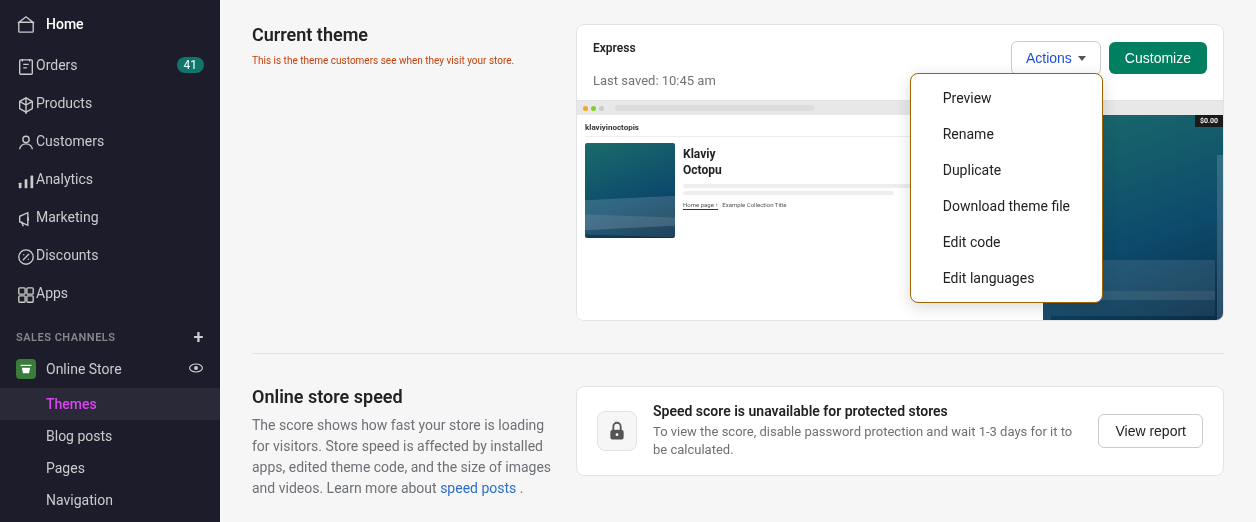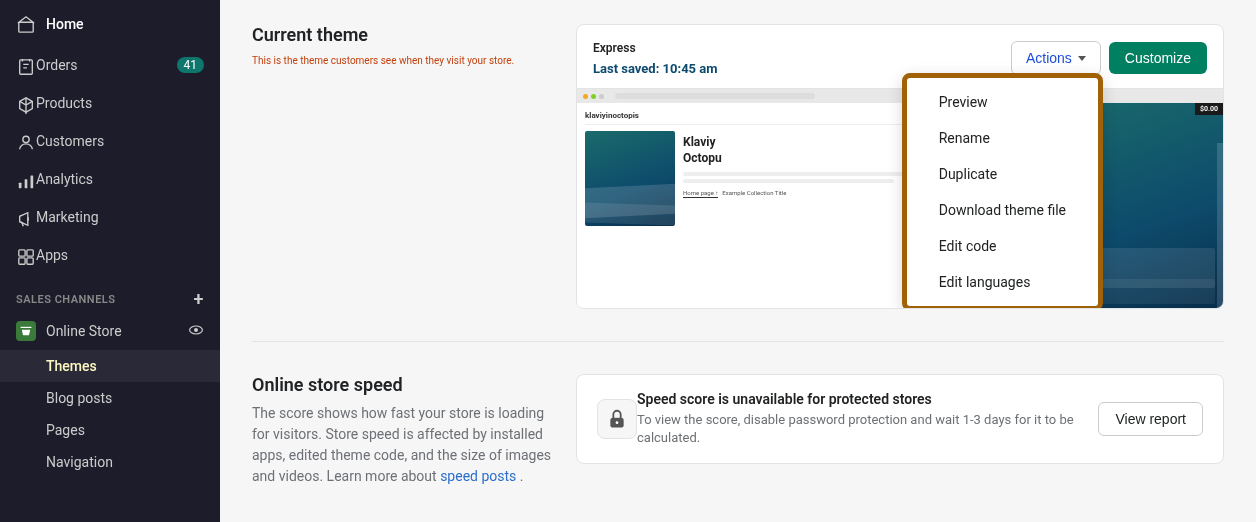--- a/index.html
+++ b/index.html
@@ -87,21 +87,21 @@
     }
     .sub-nav-item {
       display: flex;
       align-items: center;
       padding: 8px 16px 8px 46px;
       color: #ccc;
       cursor: pointer;
       font-size: 14px;
     }
     .sub-nav-item.active {
-      color: #fef9c3;
+      color: #d946ef;
       background: rgba(255,255,255,0.06);
       font-weight: 500;
     }
 
     
     .main {
       flex: 1;
       overflow-y: auto;
       padding: 0;
       position: relative;
@@ -150,23 +150,22 @@
       justify-content: space-between;
       gap: 12px;
     }
     .theme-name-section h3 {
       font-size: 12px;
       font-weight: 600;
       color: #202223;
     }
     .theme-name-section .last-saved {
       font-size: 13px;
-      color: #0c4a6e;
-      margin-top: 6px;
-      font-weight: bold;
+      color: #737373;
+      margin-top: 18px;
     }
     .theme-actions {
       display: flex;
       gap: 8px;
       align-items: center;
     }
     .btn-actions {
       display: flex;
       align-items: center;
       gap: 6px;
@@ -190,21 +189,21 @@
       font-size: 14px;
       font-weight: 500;
     }
 
     
     .dropdown-menu {
       position: absolute;
       top: 48px;
       right: 120px;
       background: #fff;
-      border: 5px solid #a16207;
+      border: 1px solid #a16207;
       border-radius: 8px;
       box-shadow: 0 4px 16px rgba(0,0,0,0.15);
       z-index: 100;
       min-width: 180px;
       padding: 6px 16px;
     }
     .dropdown-item {
       padding: 10px 16px;
       font-size: 14px;
       color: #202223;
@@ -279,20 +278,21 @@
       text-decoration: none;
     }
     .speed-card {
       flex: 1;
       background: #fff;
       border: 1px solid #e1e3e5;
       border-radius: 8px;
       padding: 16px 20px;
       display: flex;
       align-items: center;
+      gap: 16px;
       justify-content: space-between;
     }
     .lock-icon-wrap {
       width: 40px; height: 40px;
       background: #f6f6f7;
       border: 1px solid #e1e3e5;
       border-radius: 8px;
       display: flex; align-items: center; justify-content: center;
       flex-shrink: 0;
     }
@@ -401,20 +401,29 @@
     <div class="nav-icon">
       <svg width="18" height="18" viewBox="0 0 20 20" fill="none">
         <path d="M3 13V7l9-4v14L3 13z" stroke="#ccc" stroke-width="1.5" fill="none"></path>
         <path d="M12 8a4 4 0 010 4" stroke="#ccc" stroke-width="1.5" fill="none"></path>
         <path d="M5 13l2 5" stroke="#ccc" stroke-width="1.5"></path>
       </svg>
     </div>
     <span class="label">Marketing</span>
   </div>
 
+  <div class="nav-item">
+    <div class="nav-icon">
+      <svg width="18" height="18" viewBox="0 0 20 20" fill="none">
+        <circle cx="10" cy="10" r="8" stroke="#ccc" stroke-width="1.5" fill="none"></circle>
+        <path d="M7 13l6-6M7.5 7.5h.01M12.5 12.5h.01" stroke="#ccc" stroke-width="1.5" stroke-linecap="round"></path>
+      </svg>
+    </div>
+    <span class="label">Discounts</span>
+  </div>
 
   <div class="nav-item">
     <div class="nav-icon">
       <svg width="18" height="18" viewBox="0 0 20 20" fill="none">
         <rect x="2" y="2" width="7" height="7" rx="1" stroke="#ccc" stroke-width="1.5" fill="none"></rect>
         <rect x="11" y="2" width="7" height="7" rx="1" stroke="#ccc" stroke-width="1.5" fill="none"></rect>
         <rect x="2" y="11" width="7" height="7" rx="1" stroke="#ccc" stroke-width="1.5" fill="none"></rect>
         <rect x="11" y="11" width="7" height="7" rx="1" stroke="#ccc" stroke-width="1.5" fill="none"></rect>
       </svg>
     </div>

